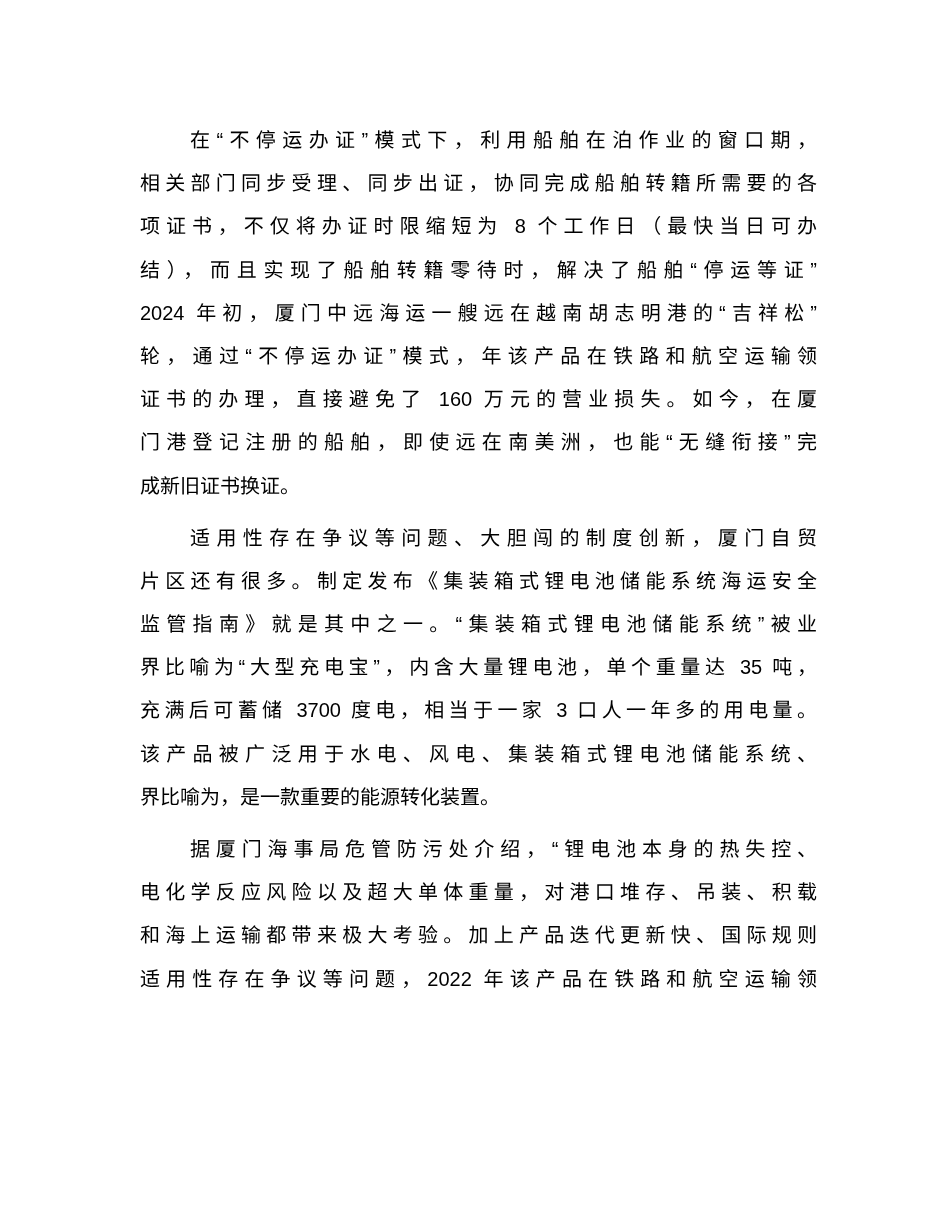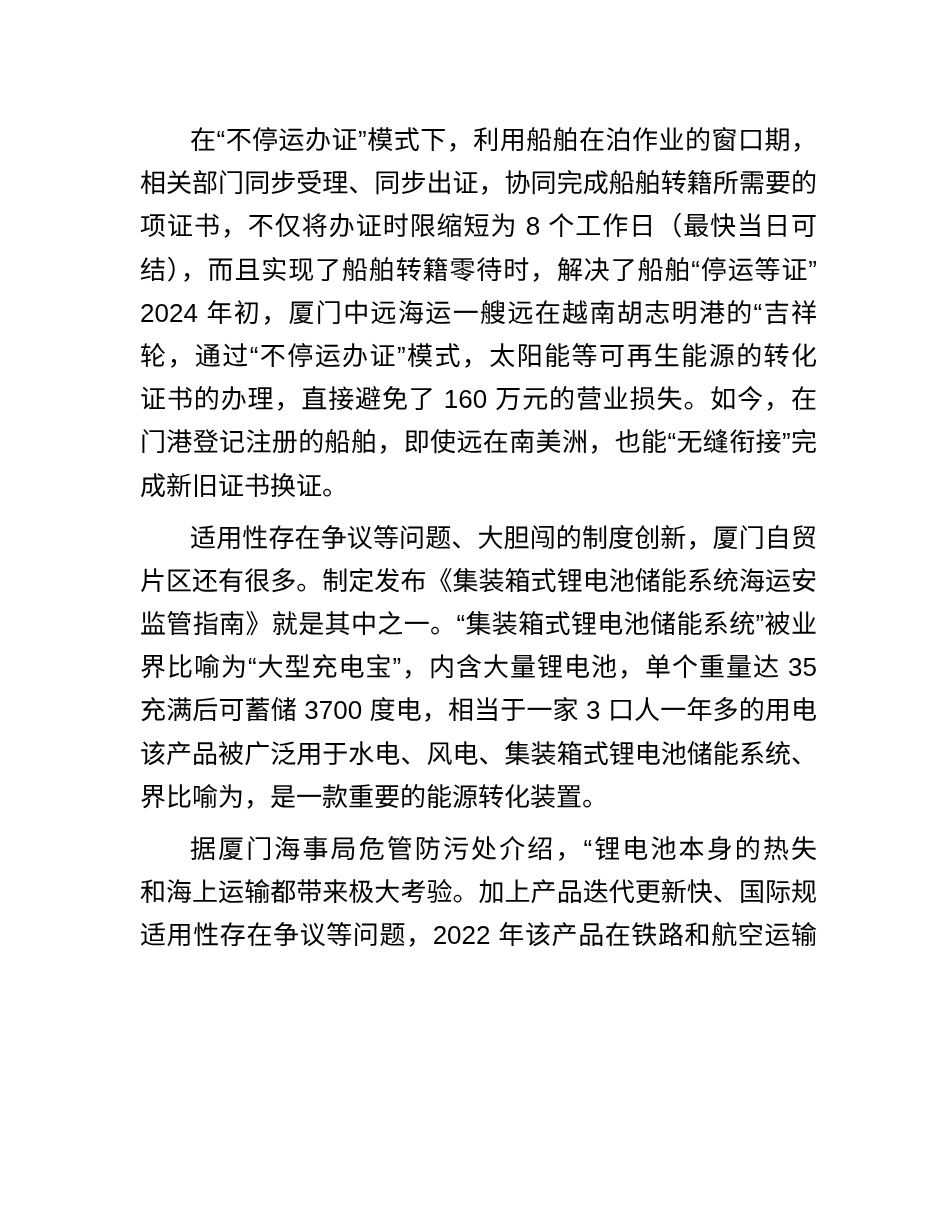--- a/index.html
+++ b/index.html
@@ -18,21 +18,21 @@
     box-sizing: border-box;
     width: 950px;
     height: 1230px;
     background: #ffffff;
     padding: 119px 133px 0 140px;
   }
   .para {
     margin: 0 0 9px 0;
   }
   .line {
-    font-size: 26px;
+    font-size: 20px;
     line-height: 43.2px;
     height: 43.2px;
     text-align: justify;
     text-align-last: justify;
     overflow: hidden;
   }
   .line.pend {
     text-align-last: left;
   }
   .line.indent {
@@ -43,35 +43,36 @@
 <body>
 
 <div class="page">
 
   <div class="para">
     <div class="line indent">在“不停运办证”模式下，利用船舶在泊作业的窗口期，</div>
     <div class="line">相关部门同步受理、同步出证，协同完成船舶转籍所需要的各</div>
     <div class="line">项证书，不仅将办证时限缩短为 8 个工作日（最快当日可办</div>
     <div class="line">结），而且实现了船舶转籍零待时，解决了船舶“停运等证”</div>
     <div class="line">2024 年初，厦门中远海运一艘远在越南胡志明港的“吉祥松”</div>
-    <div class="line">轮，通过“不停运办证”模式，太阳能等可再生能源的转化</div>
+    <div class="line">轮，通过“不停运办证”模式，年该产品在铁路和航空运输领</div>
     <div class="line">证书的办理，直接避免了 160 万元的营业损失。如今，在厦</div>
     <div class="line">门港登记注册的船舶，即使远在南美洲，也能“无缝衔接”完</div>
     <div class="line pend">成新旧证书换证。</div>
   </div>
 
   <div class="para">
     <div class="line indent">适用性存在争议等问题、大胆闯的制度创新，厦门自贸</div>
     <div class="line">片区还有很多。制定发布《集装箱式锂电池储能系统海运安全</div>
     <div class="line">监管指南》就是其中之一。“集装箱式锂电池储能系统”被业</div>
     <div class="line">界比喻为“大型充电宝”，内含大量锂电池，单个重量达 35 吨，</div>
     <div class="line">充满后可蓄储 3700 度电，相当于一家 3 口人一年多的用电量。</div>
     <div class="line">该产品被广泛用于水电、风电、集装箱式锂电池储能系统、</div>
     <div class="line pend">界比喻为，是一款重要的能源转化装置。</div>
   </div>
 
   <div class="para">
     <div class="line indent">据厦门海事局危管防污处介绍，“锂电池本身的热失控、</div>
+    <div class="line">电化学反应风险以及超大单体重量，对港口堆存、吊装、积载</div>
     <div class="line">和海上运输都带来极大考验。加上产品迭代更新快、国际规则</div>
     <div class="line">适用性存在争议等问题，2022 年该产品在铁路和航空运输领</div>
   </div>
 
 </div>
 
 </body></html>

